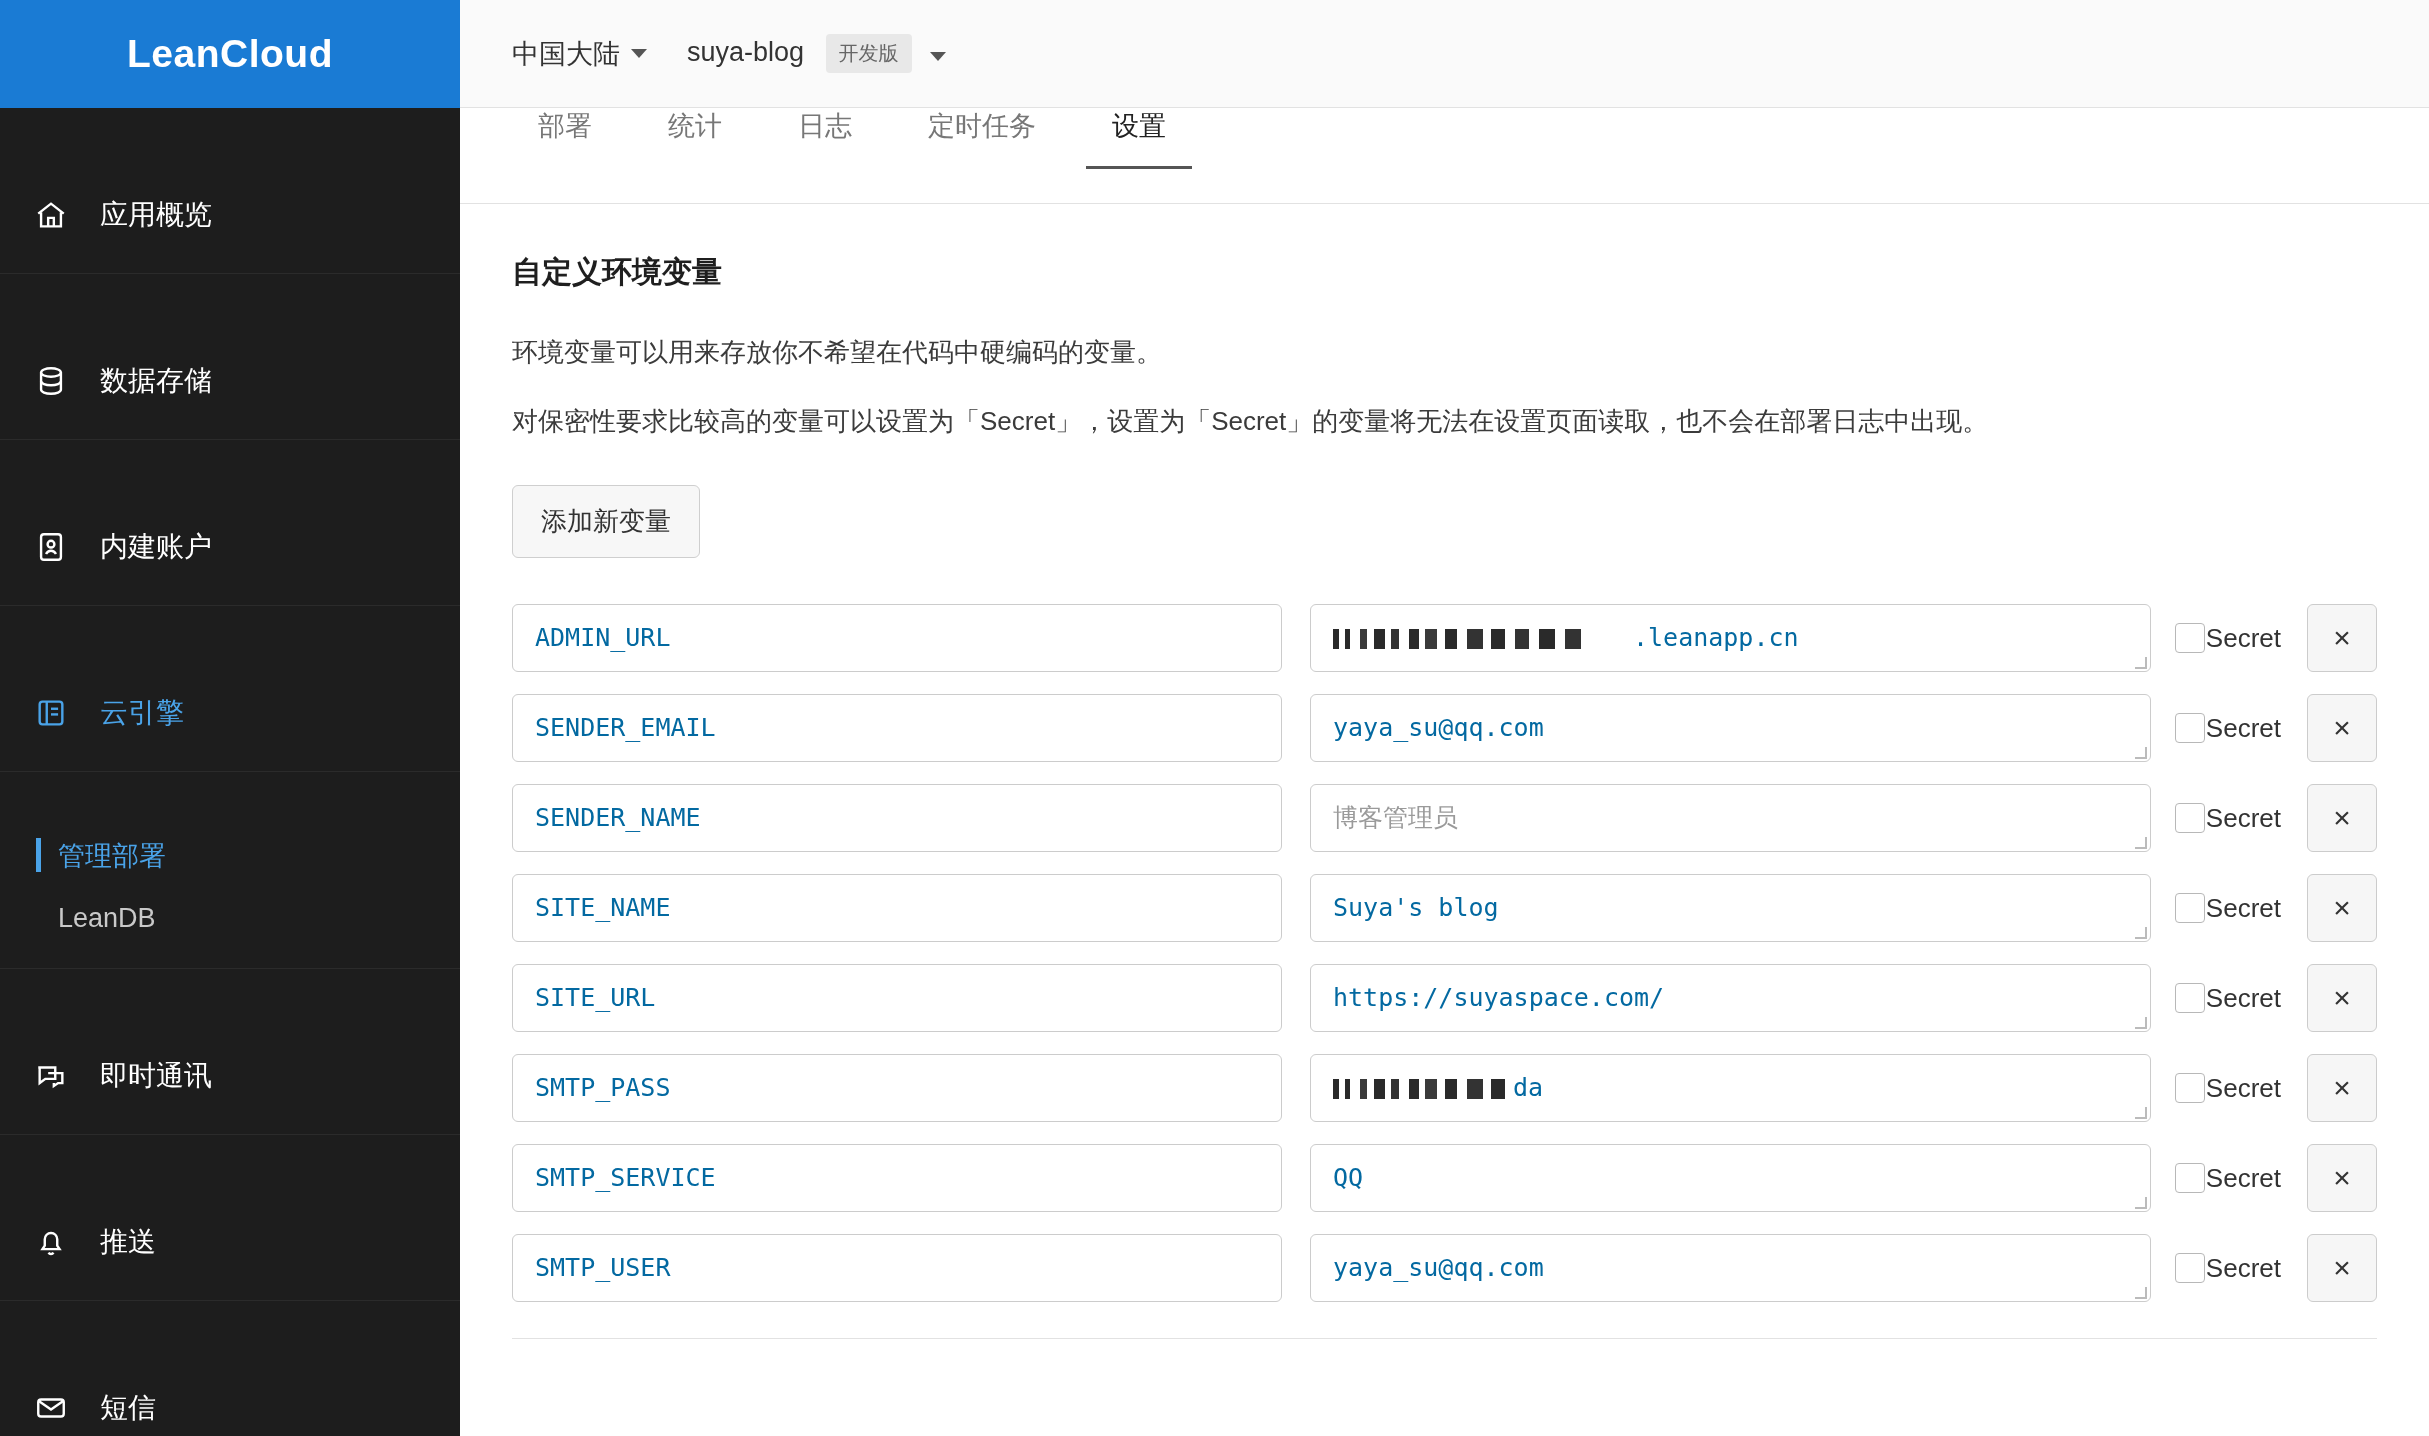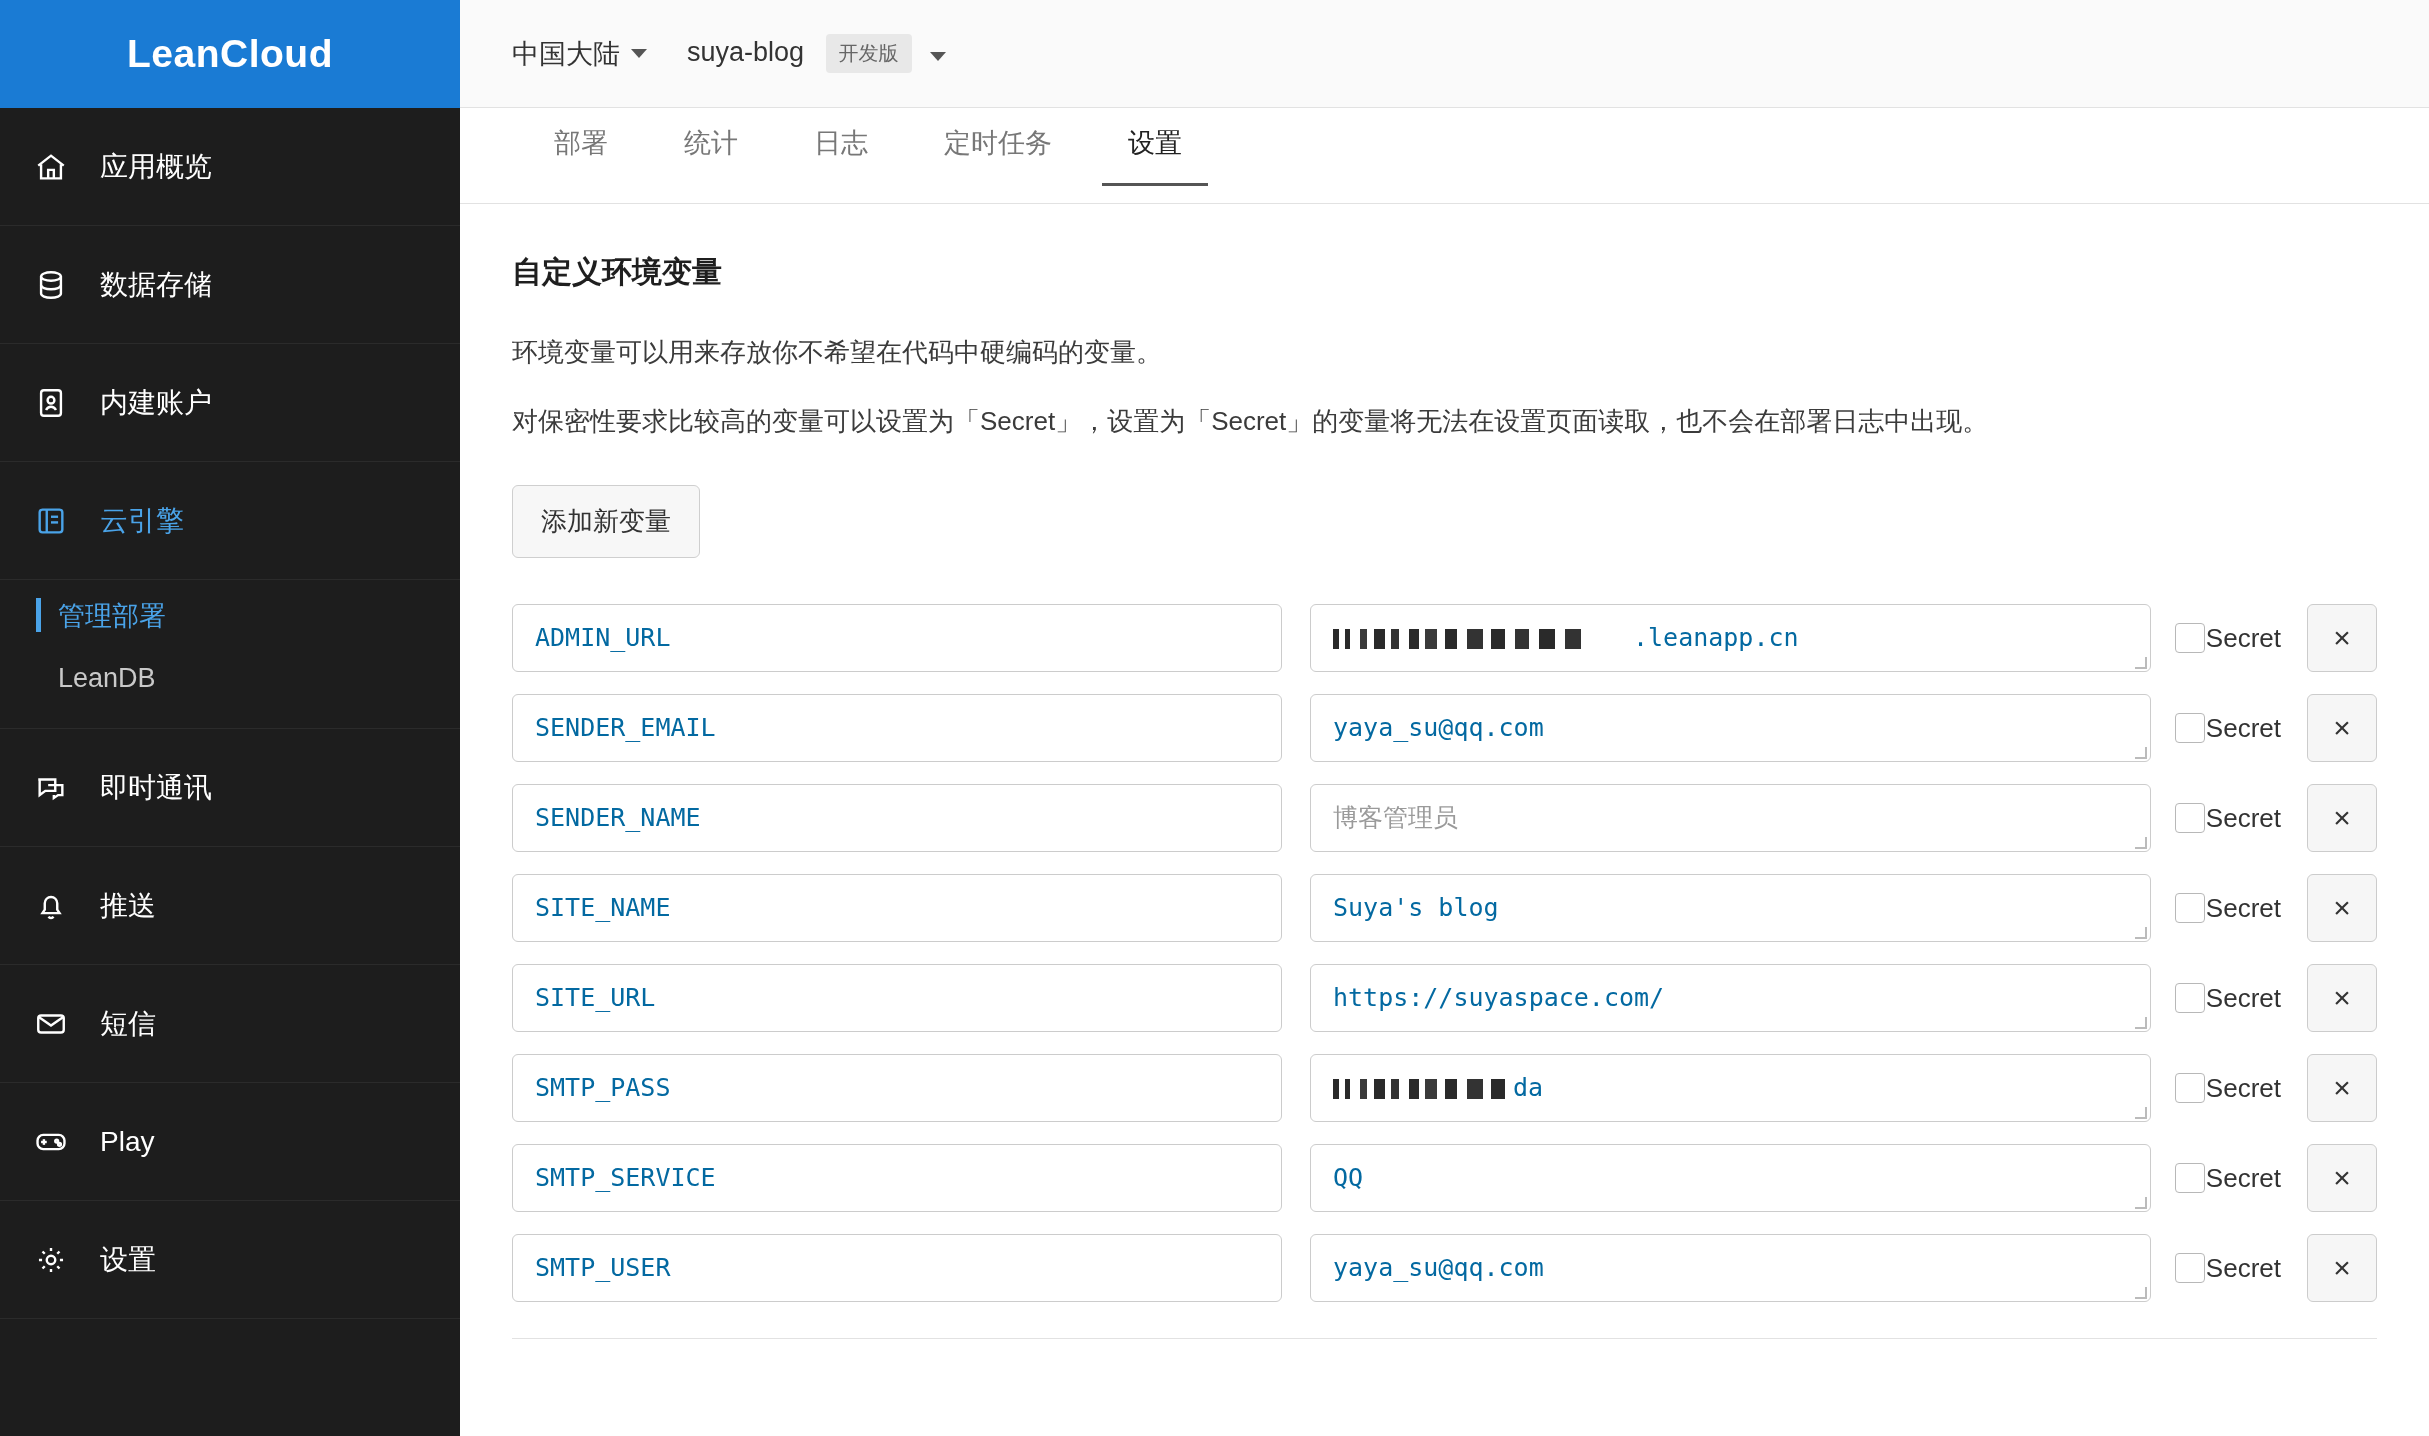--- a/index.html
+++ b/index.html
@@ -17,20 +17,21 @@
   }
 
   
   .sidebar {
     width: 460px;
     flex: 0 0 460px;
     background: #1d1d1d;
     color: #ffffff;
     display: flex;
     flex-direction: column;
+    gap: 48px;
   }
   .brand {
     height: 108px;
     flex: 0 0 108px;
     background: #1a7bd4;
     display: flex;
     align-items: center;
     justify-content: center;
   }
   .brand-text {
@@ -121,22 +122,22 @@
     padding: 6px 13px;
     border-radius: 4px;
     vertical-align: middle;
   }
 
   .tabs {
     height: 96px;
     flex: 0 0 96px;
     border-bottom: 1px solid #e2e2e2;
     display: flex;
-    align-items: center;
-    padding-left: 68px;
+    align-items: flex-start;
+    padding-left: 52px;
   }
   .tab {
     font-size: 27px;
     color: #777777;
     padding: 0 26px 22px 26px;
     margin-right: 24px;
     border-bottom: 3px solid transparent;
   }
   .tab.active {
     color: #222222;

